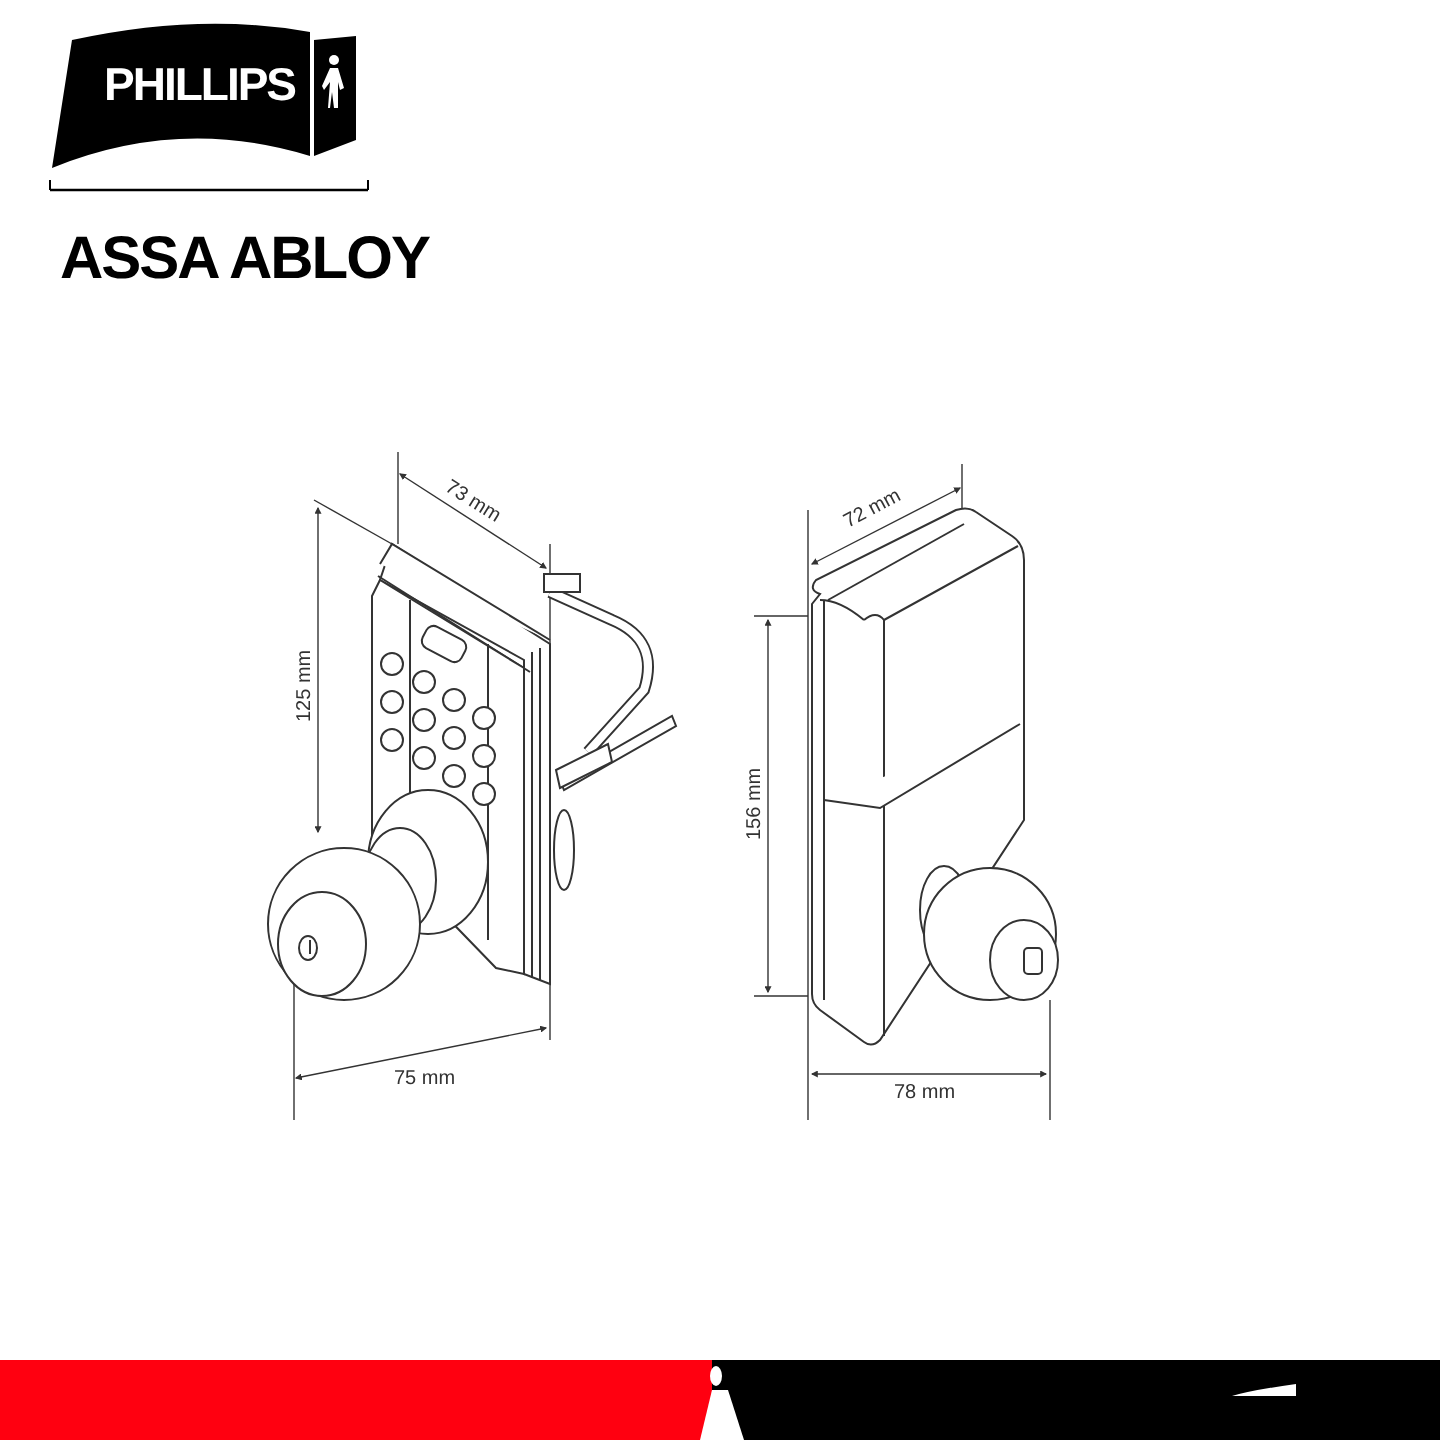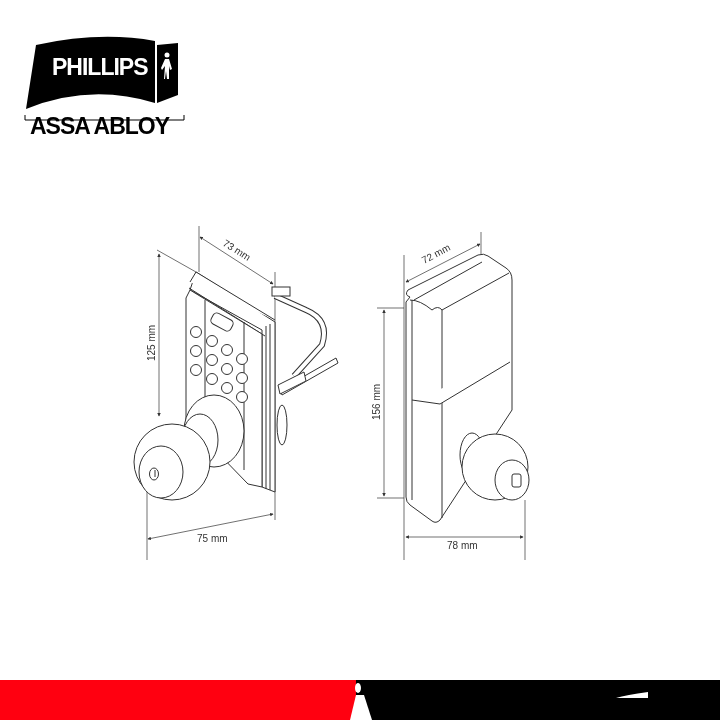--- a/index.html
+++ b/index.html
@@ -1,18 +1,18 @@
 <!DOCTYPE html>
 <html><head>
 <meta charset="utf-8">
 <style>
   html, body { margin: 0; padding: 0; background: #ffffff; }
   body { width: 720px; height: 720px; position: relative; overflow: hidden; font-family: "Liberation Sans", sans-serif; }
-  .logo { position: absolute; left: 20px; top: 33px; width: 170px; height: 125px; }
-  .brand-sub { position: absolute; left: 30px; top: 113px; font-family: "Liberation Sans", sans-serif; font-weight: bold; font-size: 23px; letter-spacing: -1px; color: #000; }
+  .logo { position: absolute; left: 20px; top: 8px; width: 170px; height: 125px; }
+  .brand-sub { position: absolute; left: 30px; top: 113px; font-family: "Liberation Sans", sans-serif; font-weight: bold; font-size: 30px; letter-spacing: -1px; color: #000; }
   .drawing { position: absolute; left: 0; top: 0; width: 720px; height: 720px; }
   .footer { position: absolute; left: 0; top: 680px; width: 720px; height: 40px; }
   .footer-red { position: absolute; left: 0; top: 0; width: 356px; height: 40px; background: #ff0010; }
   .footer-black { position: absolute; left: 356px; top: 0; width: 364px; height: 40px; background: #000; }
   .dim-label { font-family: "Liberation Sans", sans-serif; font-size: 10px; fill: #333; }
 </style>
 </head>
 <body>
 
 <div class="logo">

